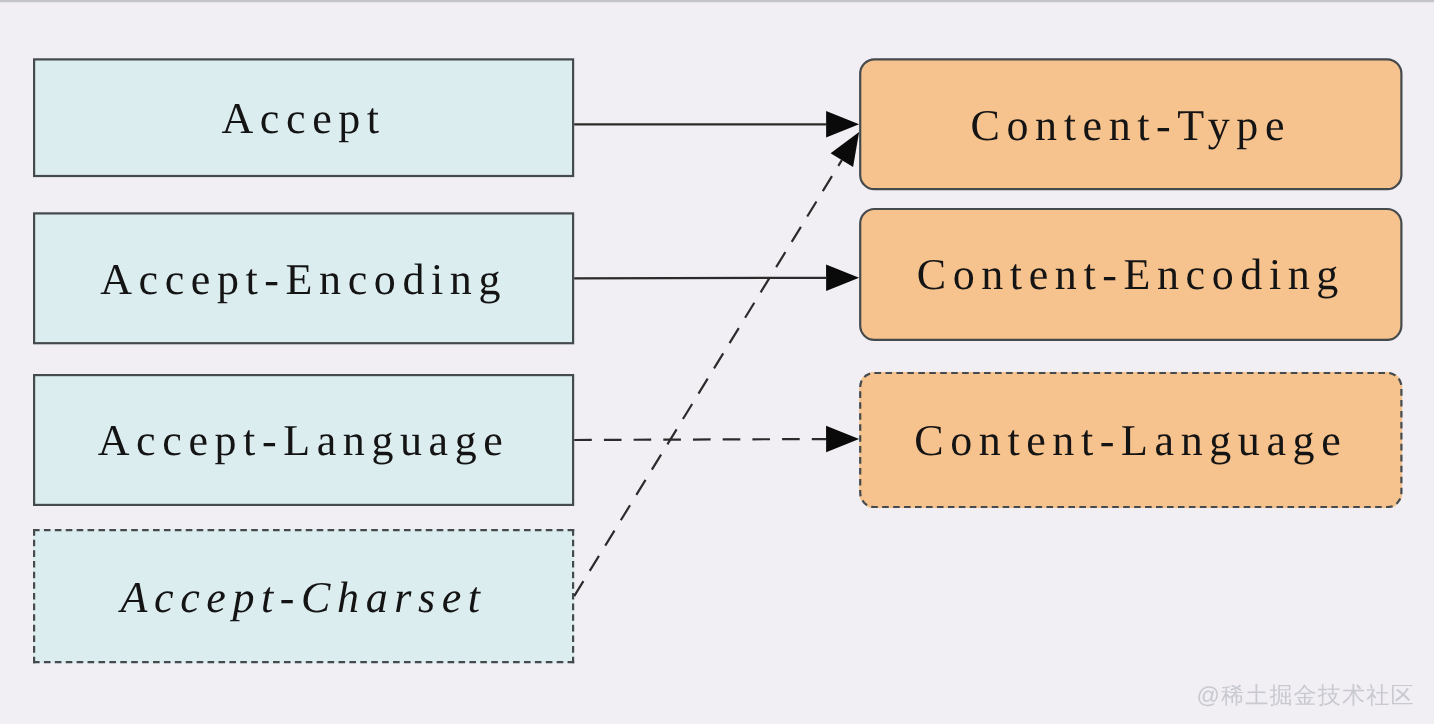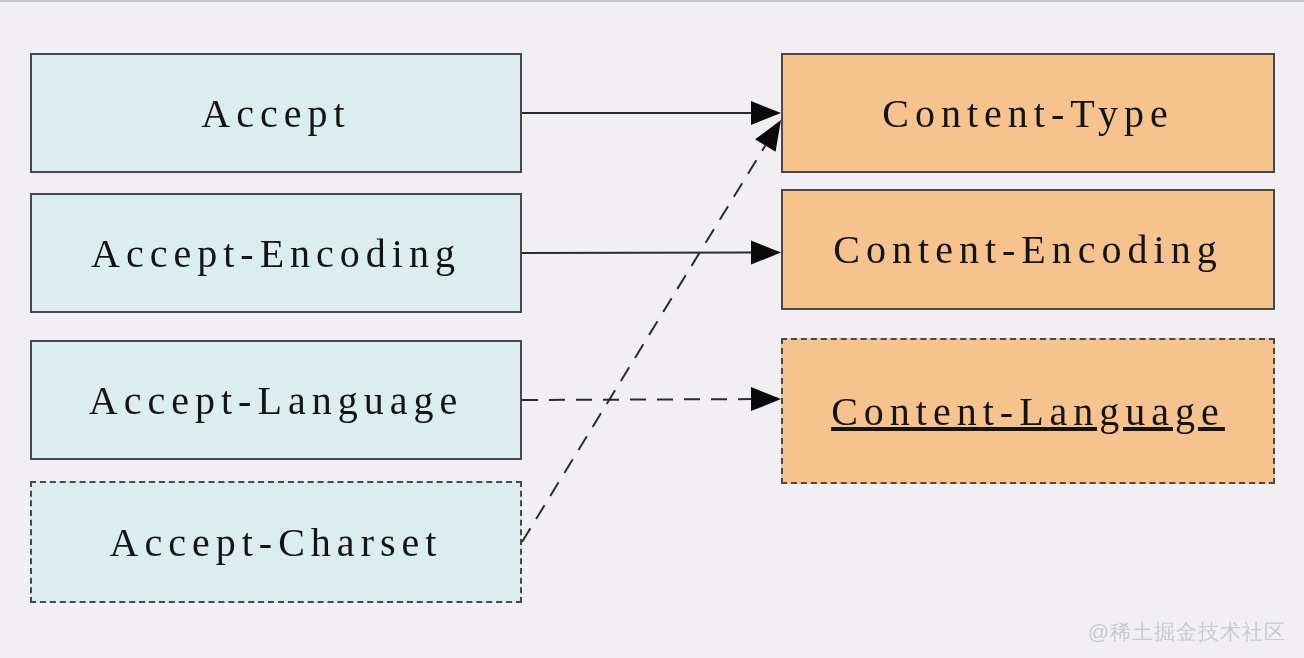--- a/index.html
+++ b/index.html
@@ -31,32 +31,32 @@
     position:absolute;
     display:flex;align-items:center;justify-content:center;
     box-sizing:border-box;
     border:2px solid var(--border);
     font-size:40px;
     letter-spacing:6px;
     color:var(--text);
     white-space:nowrap;
   }
   .box.req{background:var(--req-fill);}
-  .box.res{background:var(--res-fill);}
+  .box.res{background:var(--res-fill);border-radius:14px;}
   .box.dashed{border-style:dashed;}
   
   .col-left{left:30px;width:492px;}
   .col-right{left:781px;width:494px;}
-  #box-accept{top:53px;height:120px;}
+  #box-accept{top:53px;height:108px;}
   #box-accept-encoding{top:193px;height:120px;}
   #box-accept-language{top:340px;height:120px;}
-  #box-accept-charset{top:481px;height:122px;}
+  #box-accept-charset{top:481px;height:122px;font-style:italic;}
   #box-content-type{top:53px;height:120px;}
   #box-content-encoding{top:189px;height:121px;}
-  #box-content-language{top:338px;height:146px;text-decoration:underline;}
+  #box-content-language{top:338px;height:124px;}
   #arrows{
     position:absolute;left:0;top:0;width:1304px;height:658px;
     pointer-events:none;
   }
   #watermark{
     position:absolute;
     right:18px;bottom:12px;
     font-size:21px;
     letter-spacing:1px;
     color:var(--watermark);

